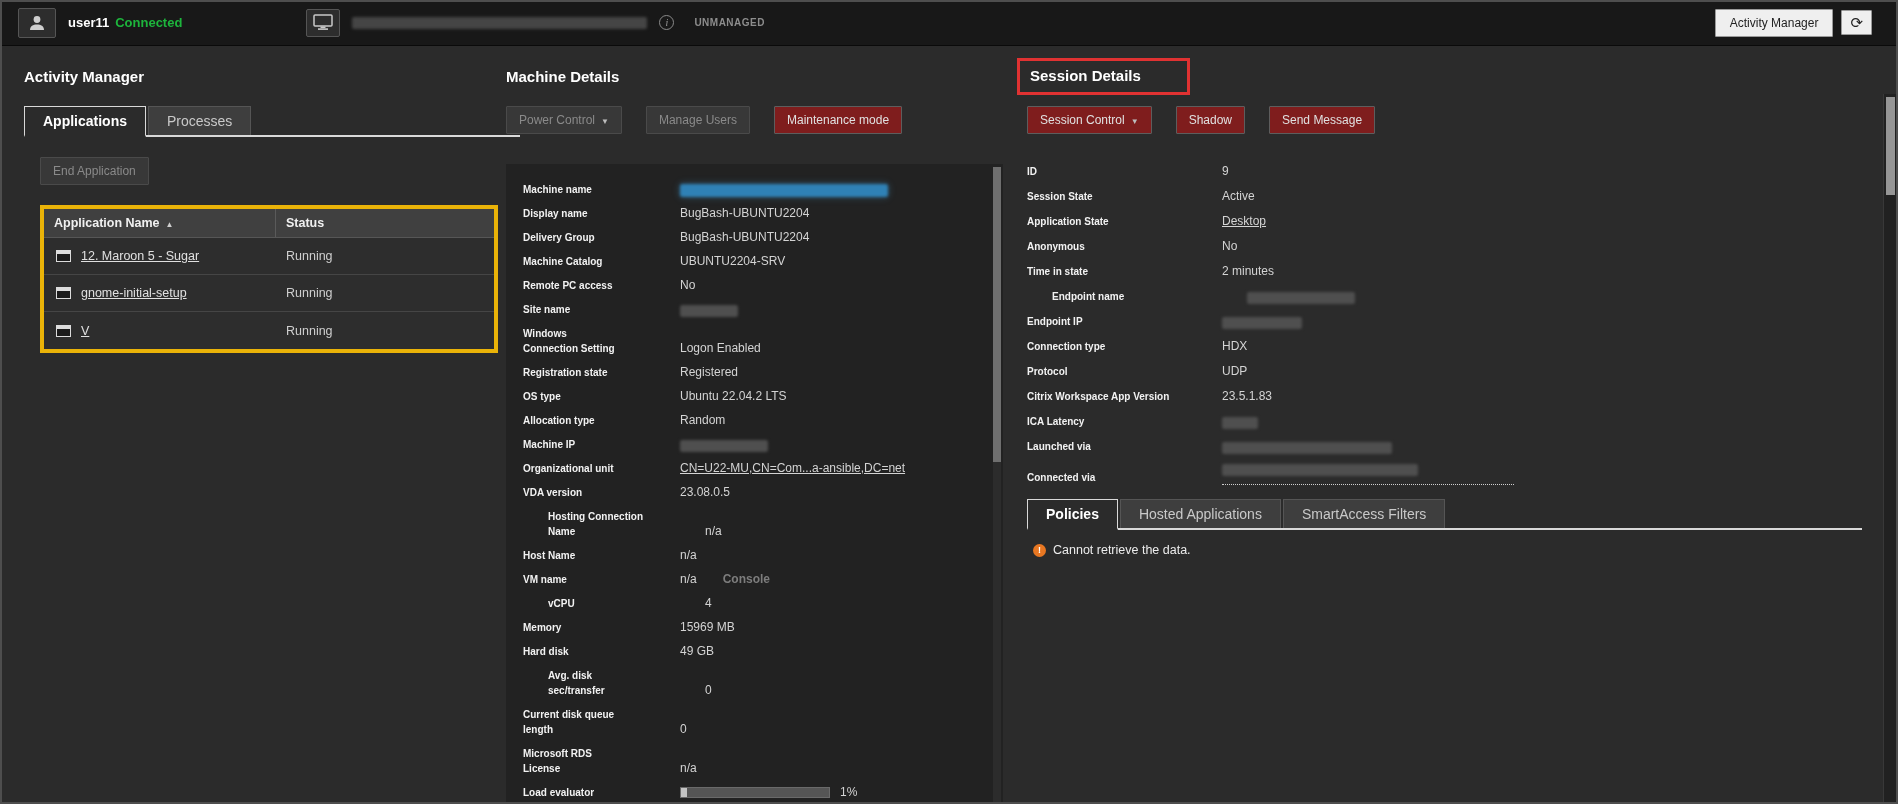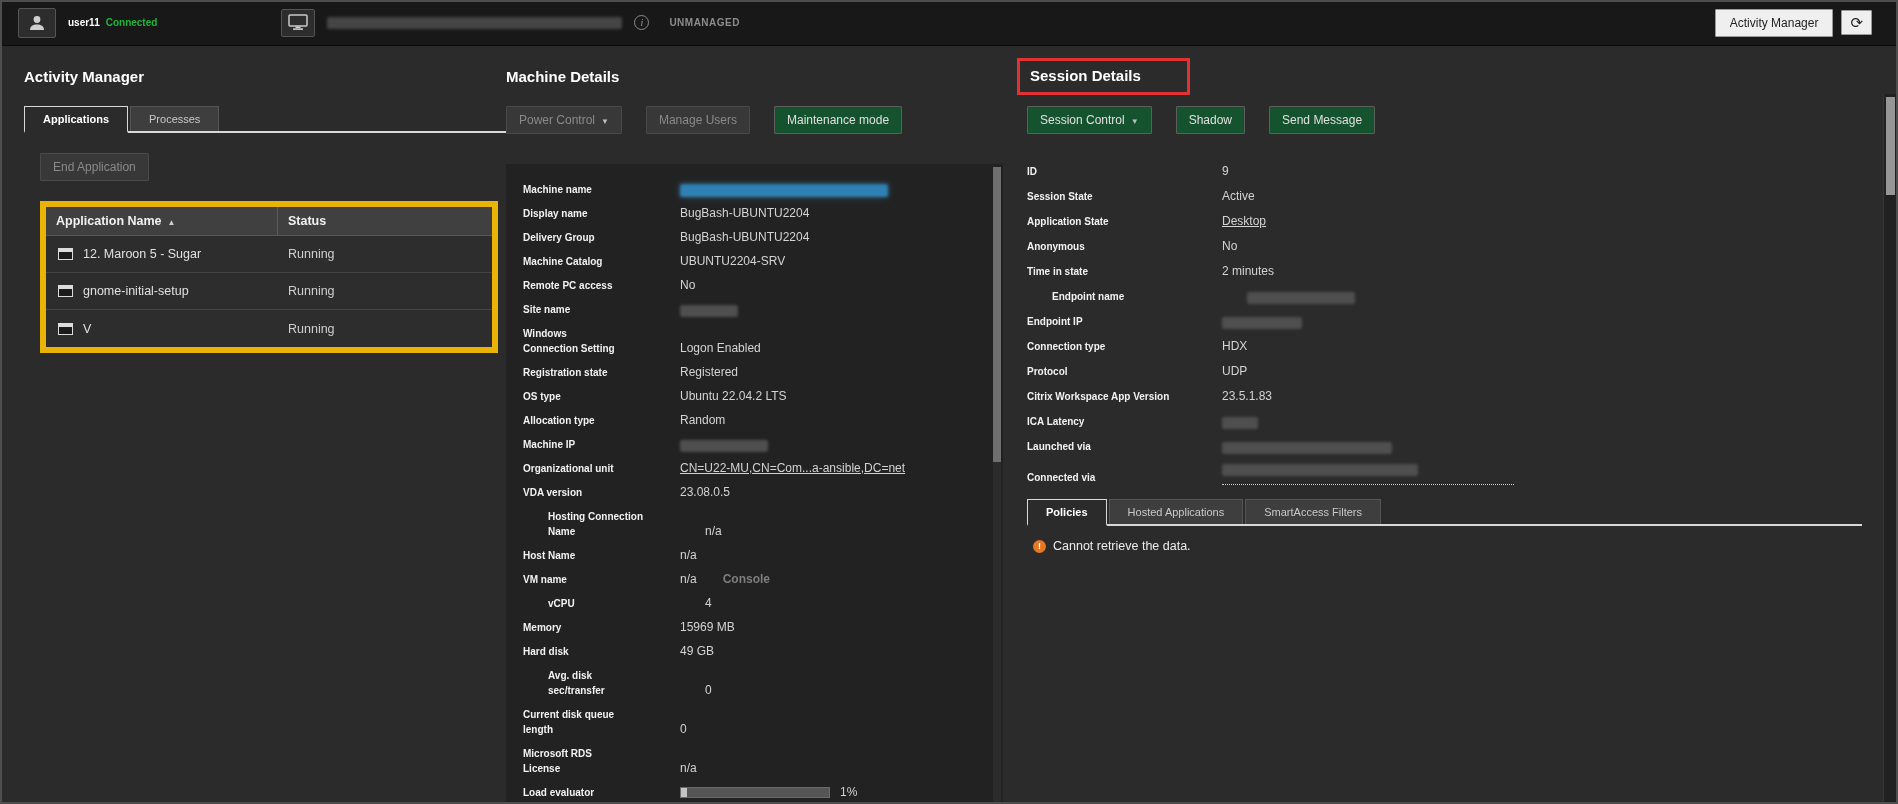--- a/index.html
+++ b/index.html
@@ -16,35 +16,35 @@
   
   .topbar {
     height:46px; background:#181818; border-bottom:1px solid #0a0a0a;
     display:flex; align-items:center; padding:0 26px 0 18px; gap:12px;
   }
   .icon-box {
     width:38px; height:30px; background:#2d2d2d; border:1px solid #555;
     display:flex; align-items:center; justify-content:center; border-radius:2px; flex-shrink:0;
   }
   .icon-box.monitor { width:34px; height:28px; margin-left:112px; }
-  .user-label { font-size:10px; font-weight:bold; color:#fff; white-space:nowrap; }
+  .user-label { font-size:13px; font-weight:bold; color:#fff; white-space:nowrap; }
   .connected { color:#1db53c; margin-left:6px; }
   .info-circle {
     width:15px; height:15px; border:1px solid #8a8a8a; border-radius:50%;
     color:#9a9a9a; font-size:10px; font-style:italic; font-family:"Liberation Serif", serif;
     display:flex; align-items:center; justify-content:center; flex-shrink:0;
   }
   .unmanaged { font-size:10px; font-weight:bold; color:#8d8d8d; letter-spacing:.5px; margin-left:8px; }
   .tb-right { margin-left:auto; display:flex; gap:8px; align-items:center; }
 
   
   .btn {
     font-family:"Liberation Sans", sans-serif;
     font-size:12px; padding:6px 12px; border:1px solid #5d5d5d;
-    background:#14532d; color:#e0e0e0; cursor:pointer; border-radius:1px; white-space:nowrap;
+    background:#7f1d1d; color:#e0e0e0; cursor:pointer; border-radius:1px; white-space:nowrap;
   }
   .btn .caret { font-size:8px; margin-left:6px; color:#bdbdbd; }
   .btn.disabled { background:#383838; border-color:#4a4a4a; color:#8a8a8a; }
   .btn.light { background:#efefef; color:#222; border:1px solid #9a9a9a; padding:6px 14px; }
   .btn.refresh { padding:4px 8px; font-size:15px; line-height:1; }
 
   
   .main { position:absolute; top:46px; left:0; right:0; bottom:0; }
   .panel { position:absolute; top:10px; }
   .panel-left  { left:24px;  width:496px; }
@@ -53,37 +53,37 @@
   .panel-head { height:40px; display:flex; align-items:center; }
   .panel-head h2 { font-size:15px; font-weight:bold; color:#fff; white-space:nowrap; }
   .hl-red {
     display:inline-block; border:3px solid #e03232; padding:6px 46px 8px 10px; margin-left:-10px;
   }
   .btn-row { display:flex; gap:24px; margin-top:10px; margin-bottom:30px; height:28px; }
 
   
   .tabstrip { display:flex; border-bottom:2px solid #d9d9d9; margin-top:10px; }
   .tab {
-    padding:6px 18px; font-size:11px; background:#3e3e3e; color:#c9c9c9;
+    padding:6px 18px; font-size:14px; background:#3e3e3e; color:#c9c9c9;
     border:1px solid #555; border-bottom:none; margin-right:2px; cursor:pointer; white-space:nowrap;
   }
   .tab.active {
     background:#2b2b2b; color:#fff; font-weight:bold;
     border-color:#d9d9d9; margin-bottom:-2px; border-bottom:2px solid #2b2b2b;
   }
 
   
   .end-app { margin:20px 0 0 16px; }
-  .app-table { width:458px; margin:20px 0 0 16px; border:6px solid #eab308; font-size:12.5px; }
+  .app-table { width:458px; margin:20px 0 0 16px; border:4px solid #eab308; font-size:12.5px; }
   .thead { display:flex; background:#404040; font-weight:bold; color:#f0f0f0; border-bottom:1px solid #565656; }
   .thead .col-name { width:232px; padding:7px 10px; border-right:1px solid #5a5a5a; }
   .thead .col-status { flex:1; padding:7px 10px; }
   .trow { display:flex; align-items:center; background:#2d2d2d; border-bottom:1px solid #454545; height:37px; cursor:default; }
   .trow:last-child { border-bottom:none; }
-  .trow .col-name { width:232px; padding:0 10px; display:flex; align-items:center; color:#e0e0e0; }
+  .trow .col-name { width:232px; padding:0 10px; display:flex; align-items:center; color:#e0e0e0;text-decoration:underline; }
   .trow .col-status { flex:1; padding:0 10px; color:#cfcfcf; }
   .sort-arrow { font-size:8px; margin-left:6px; color:#d0d0d0; }
   .win-icon { width:15px; height:12px; border:1px solid #dcdcdc; background:#1b1b1b; margin:0 10px 0 2px; position:relative; flex-shrink:0; }
   .win-icon::before { content:""; position:absolute; top:0; left:0; right:0; height:3px; background:#dcdcdc; }
 
   
   .machine-pane {
     position:relative; margin-top:0; width:497px; height:654px;
     background:#222222; overflow:hidden; padding:18px 20px 0 17px;
   }

